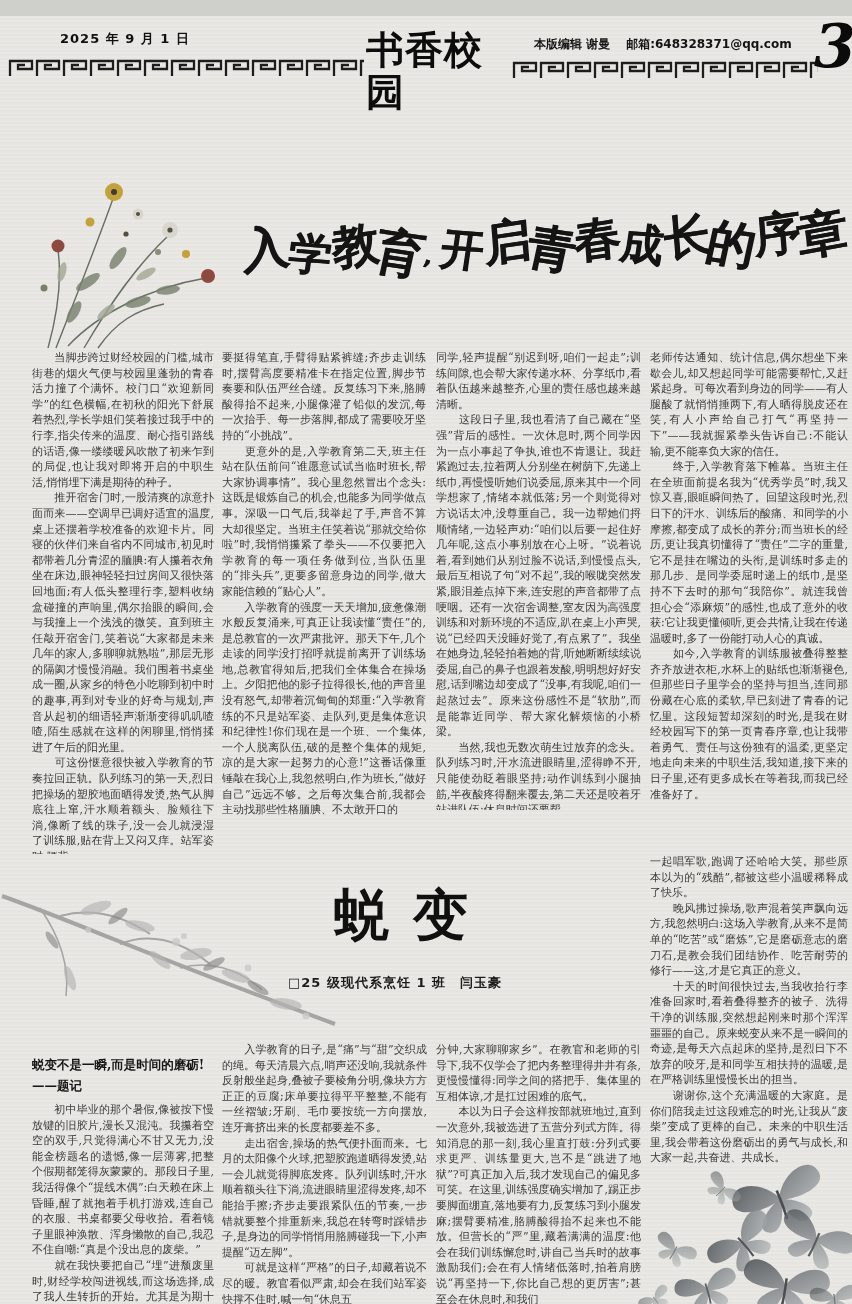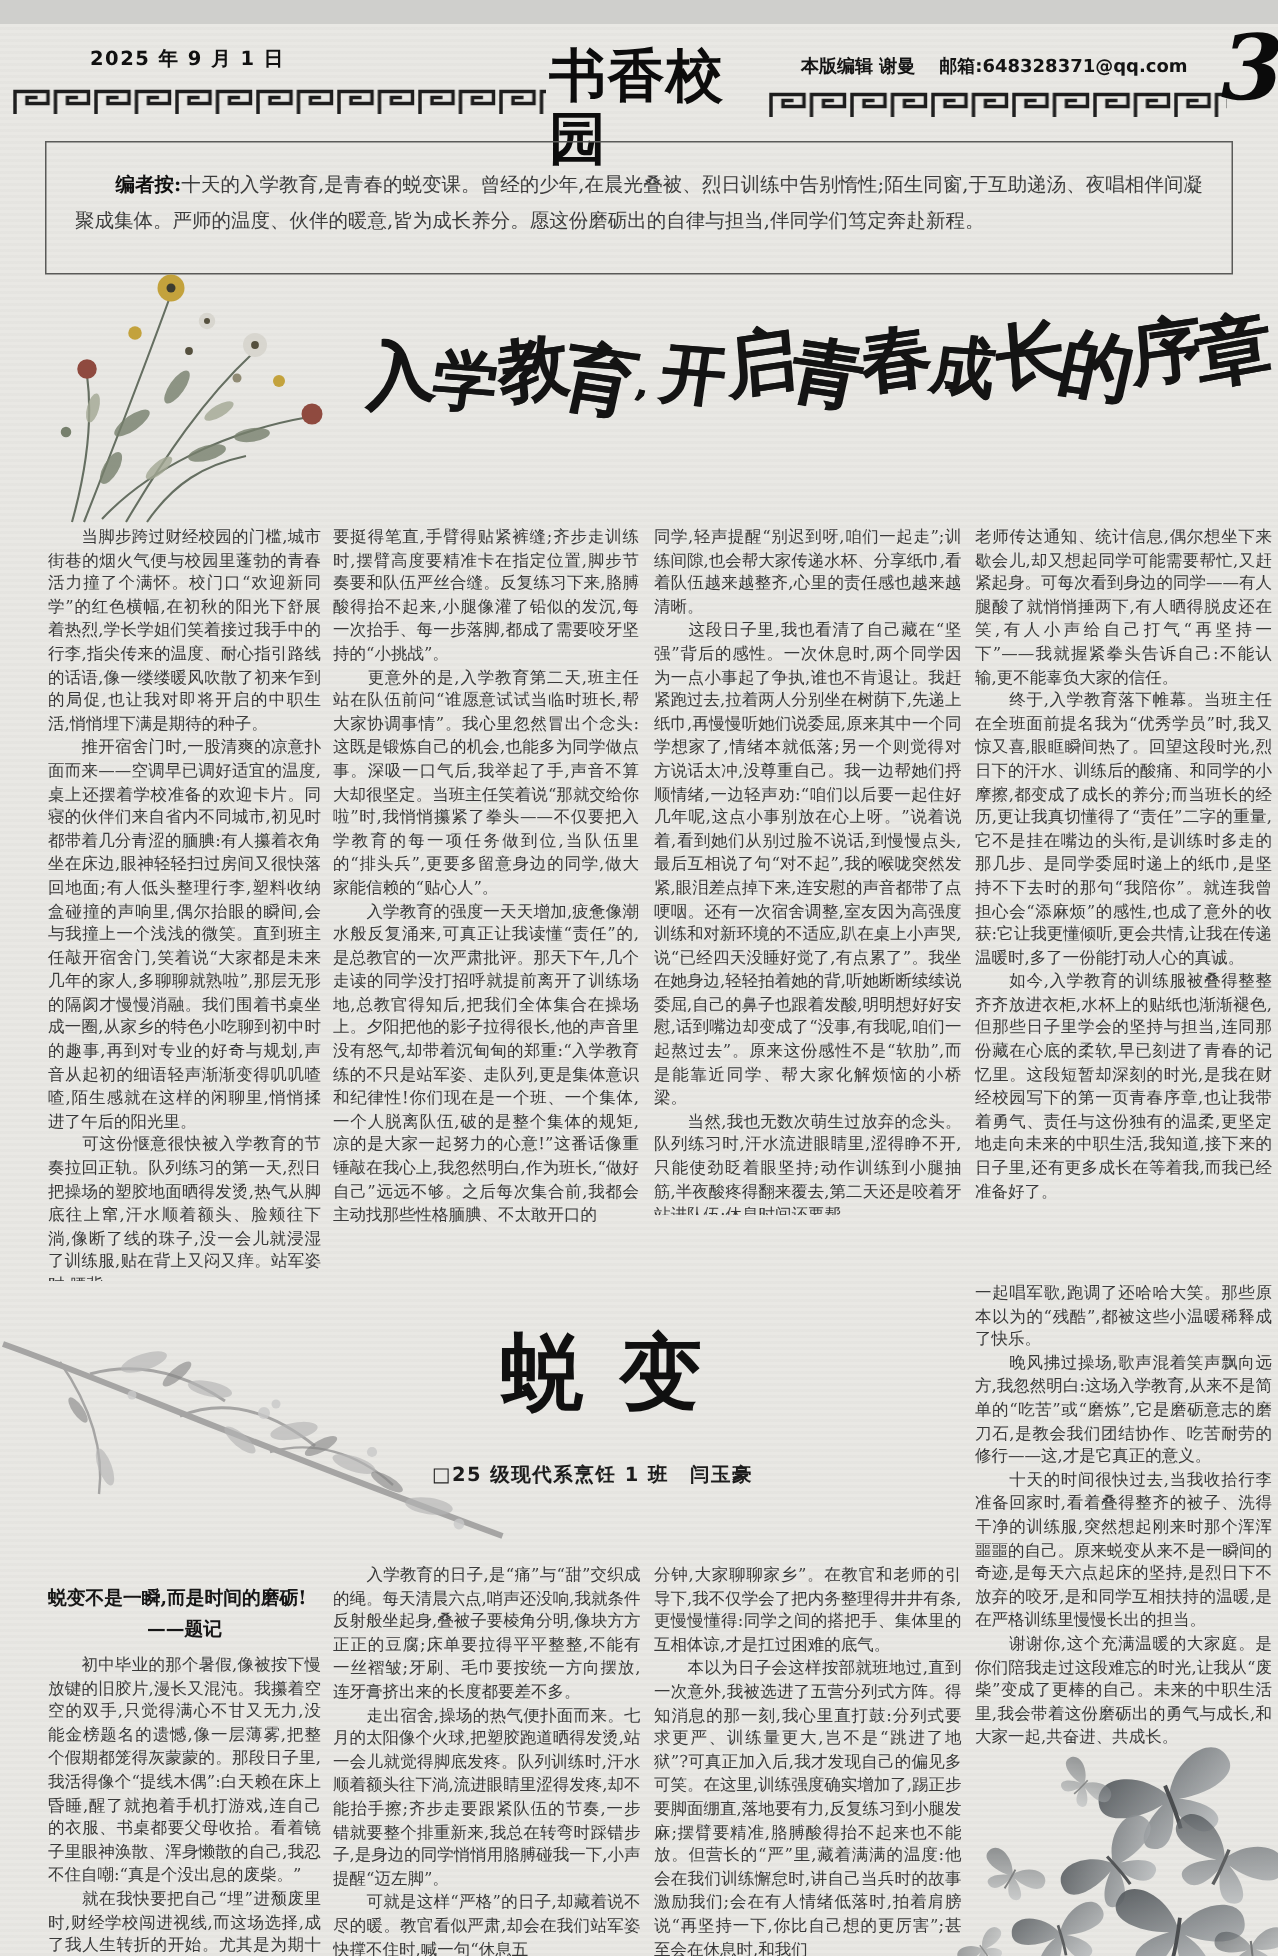--- a/index.html
+++ b/index.html
@@ -39,21 +39,21 @@
     color:#393939;text-align:justify;white-space:pre-wrap;overflow:hidden;word-break:break-all;}
   .a1c1{left:32px;top:334px;width:182px;height:504px;}
   .a1c2{left:222px;top:334px;width:204px;height:504px;}
   .a1c3{left:436px;top:334px;width:205px;height:460px;}
   .a1c4{left:650px;top:334px;width:198px;height:462px;}
   
   .title2{left:306px;top:866px;width:190px;text-align:center;font-family:"DejaVu Serif",serif;
     font-weight:700;font-size:55px;color:#101010;letter-spacing:24px;text-indent:24px;line-height:1.2;}
   .epigraph{left:32px;top:1040px;width:182px;font-family:"DejaVu Serif",serif;color:#161616;}
   .epigraph .eline{font-size:12.5px;font-weight:bold;line-height:17px;}
-  .epigraph .esign{font-size:12.5px;font-weight:bold;text-align:center;margin-top:5px;}
+  .epigraph .esign{font-size:12.5px;font-weight:bold;text-align:left;margin-top:5px;}
   .a2c1{left:32px;top:1086px;width:182px;height:216px;}
   .a2c2{left:222px;top:1026px;width:205px;height:278px;}
   .a2c3{left:436px;top:1026px;width:205px;height:278px;}
   .a2c4{left:650px;top:838px;width:198px;height:352px;}
   svg{display:block;}
 </style>
 </head>
 <body>
 
 <div class="page">
@@ -77,23 +77,20 @@
     <defs>
       <pattern id="mkr" width="27" height="24" patternUnits="userSpaceOnUse">
         <path d="M2 22 V7 H24 V15 H10 V11 H17" fill="none" stroke="#1d1d1d" stroke-width="2.3"></path>
       </pattern>
     </defs>
     <rect width="306" height="24" fill="url(#mkr)"></rect>
   </svg>
 
   <div class="abs pagenum">3</div>
 
-  <div class="abs editorbox">
-    <span class="lbl">编者按:</span><span>十天的入学教育,是青春的蜕变课。曾经的少年,在晨光叠被、烈日训练中告别惰性;陌生同窗,于互助递汤、夜唱相伴间凝聚成集体。严师的温度、伙伴的暖意,皆为成长养分。愿这份磨砺出的自律与担当,伴同学们笃定奔赴新程。</span>
-  </div>
 
   <svg class="abs" style="left:18px;top:146px;" width="218" height="188" viewBox="0 0 218 188">
     <g stroke="#4f5a4b" stroke-width="1.4" fill="none" opacity="0.85">
       <path d="M38 186 C60 130 78 84 96 34"></path>
       <path d="M66 186 C92 142 118 104 150 74"></path>
       <path d="M50 184 C80 152 130 126 188 116"></path>
       <path d="M30 186 C40 150 44 118 40 88"></path>
       <path d="M80 186 C98 160 118 148 146 142"></path>
     </g>
     <g fill="#77806d" opacity="0.8">

